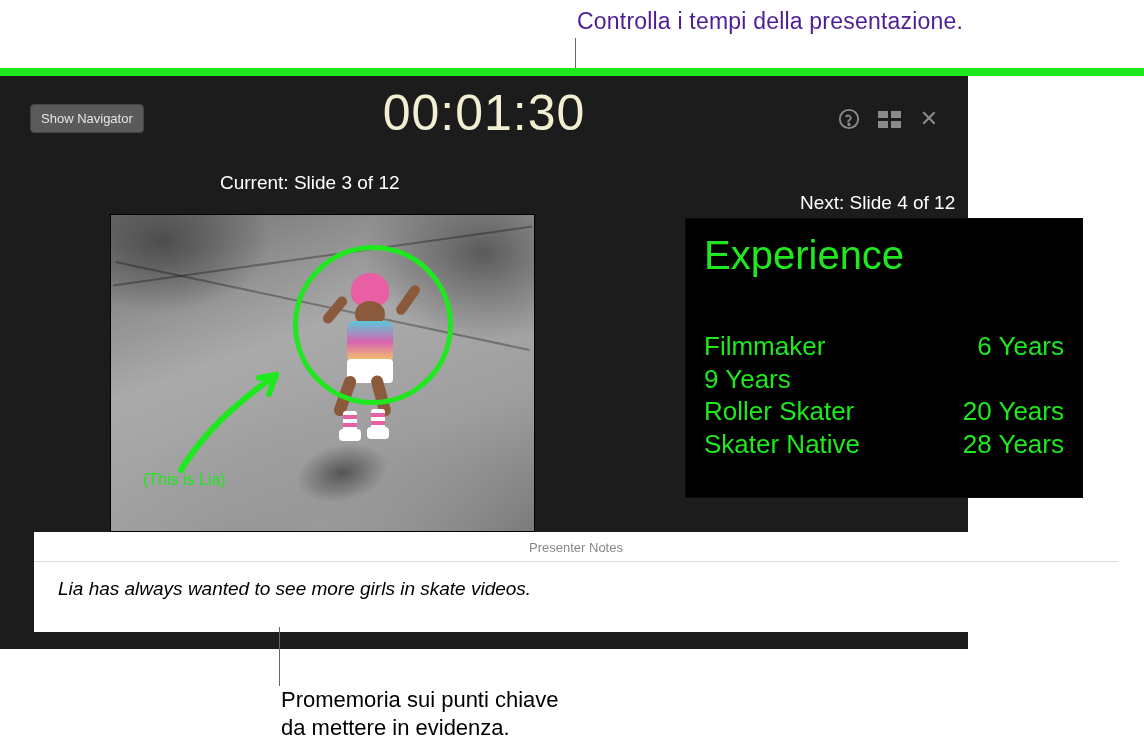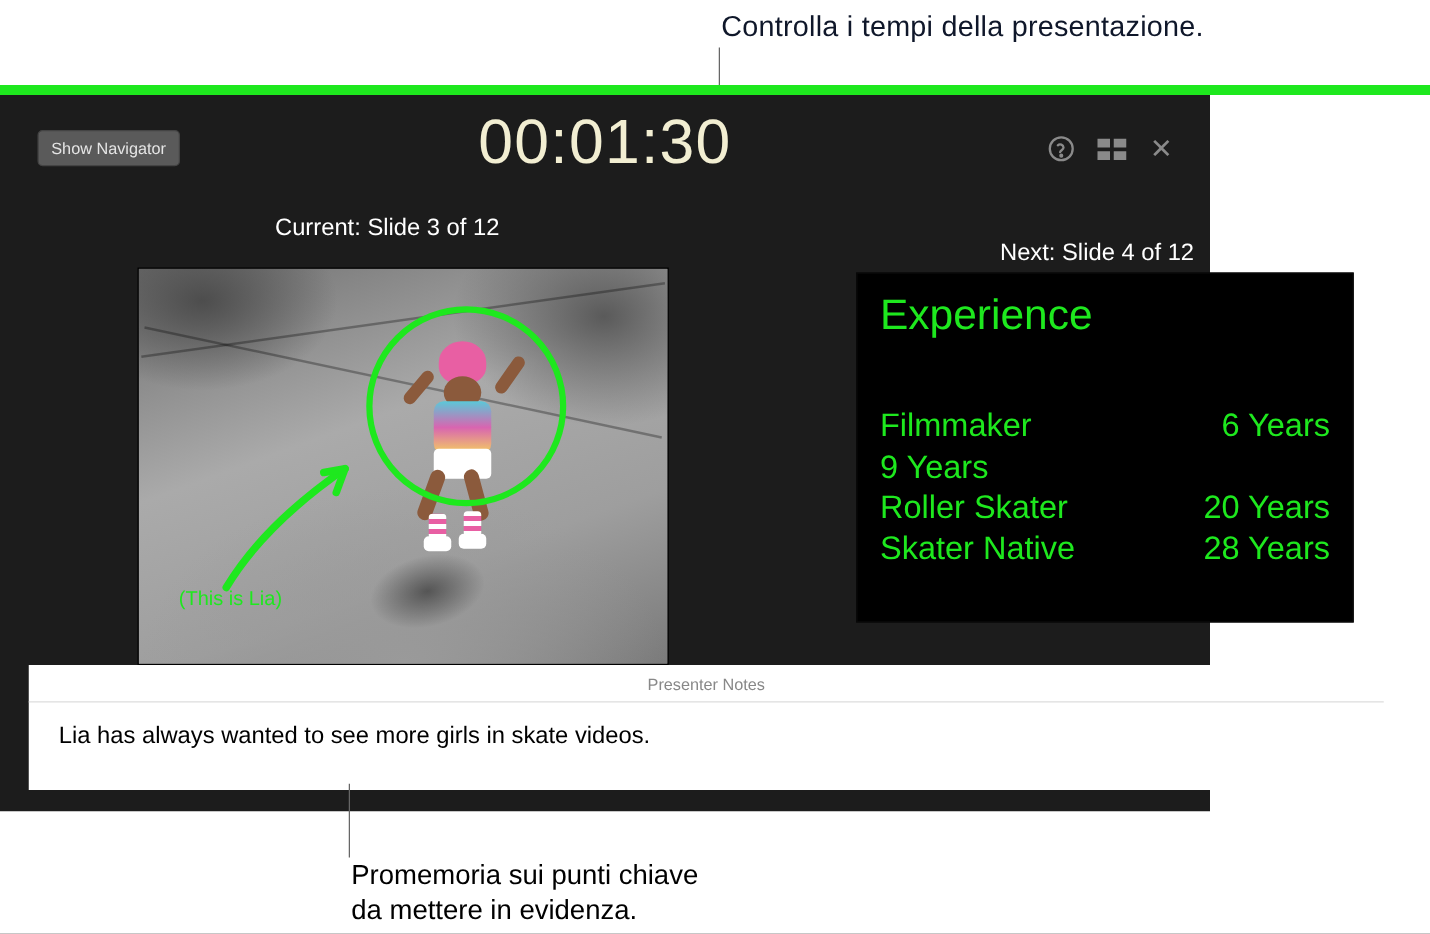--- a/index.html
+++ b/index.html
@@ -9,21 +9,21 @@
       width: 1144px;
       height: 747px;
       position: relative;
       overflow: hidden;
     }
     .callout-top {
       position: absolute;
       top: 8px;
       left: 577px;
       font-size: 23px;
-      color: #0f172a;
+      color: #4c1d95;
       letter-spacing: 0.2px;
     }
     .callout-line-top {
       position: absolute;
       top: 38px;
       left: 575px;
       width: 1px;
       height: 55px;
       background: #666;
     }
@@ -243,52 +243,53 @@
       top: 142px;
       left: 685px;
       width: 398px;
       height: 280px;
       background: #000;
       border: 1px solid #0a0a0a;
       padding: 14px 18px;
     }
     .exp-title {
       color: #1ee81e;
-      font-size: 34px;
+      font-size: 40px;
       font-weight: 400;
       margin-bottom: 52px;
     }
     .exp-row {
       display: flex;
       justify-content: space-between;
       color: #1ee81e;
       font-size: 26px;
       line-height: 1.25;
       font-weight: 400;
     }
 
     .notes-panel {
       position: absolute;
       top: 456px;
-      left: 23px;
+      left: 34px;
       width: 1084px;
       height: 100px;
       background: #fff;
     }
     .notes-header {
       text-align: center;
       font-size: 13px;
       color: #888;
       padding: 8px 0 6px 0;
       border-bottom: 1px solid #ddd;
     }
     .notes-body {
       padding: 16px 24px;
       font-size: 19px;
       color: #000;
+      font-style: italic;
     }
 
     .callout-bottom {
       position: absolute;
       top: 686px;
       left: 281px;
       font-size: 22px;
       color: #000;
       line-height: 1.25;
     }

